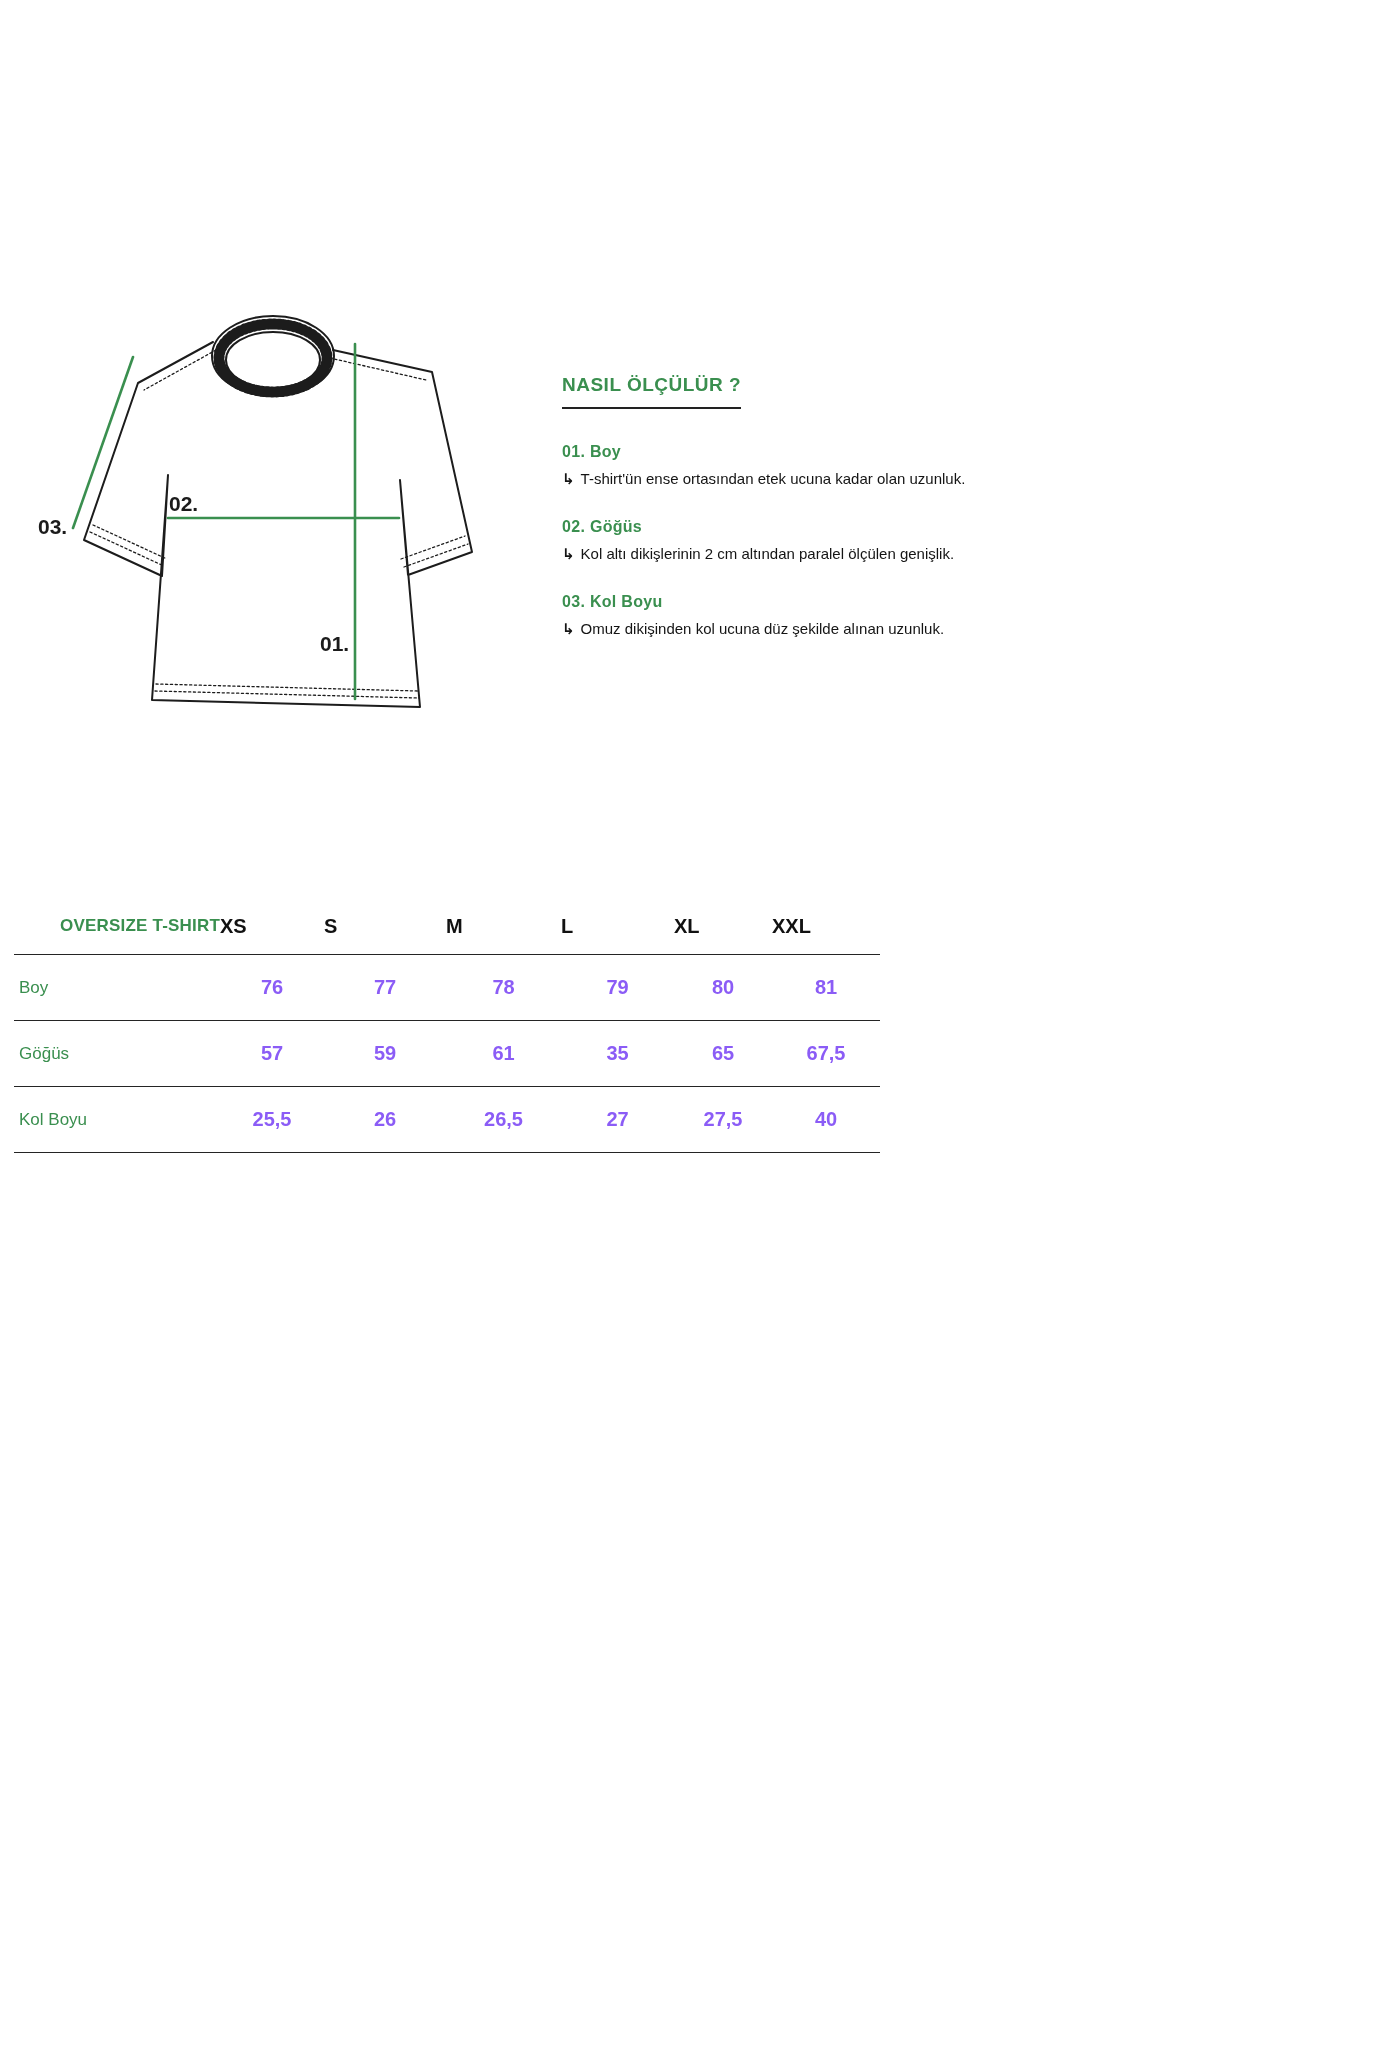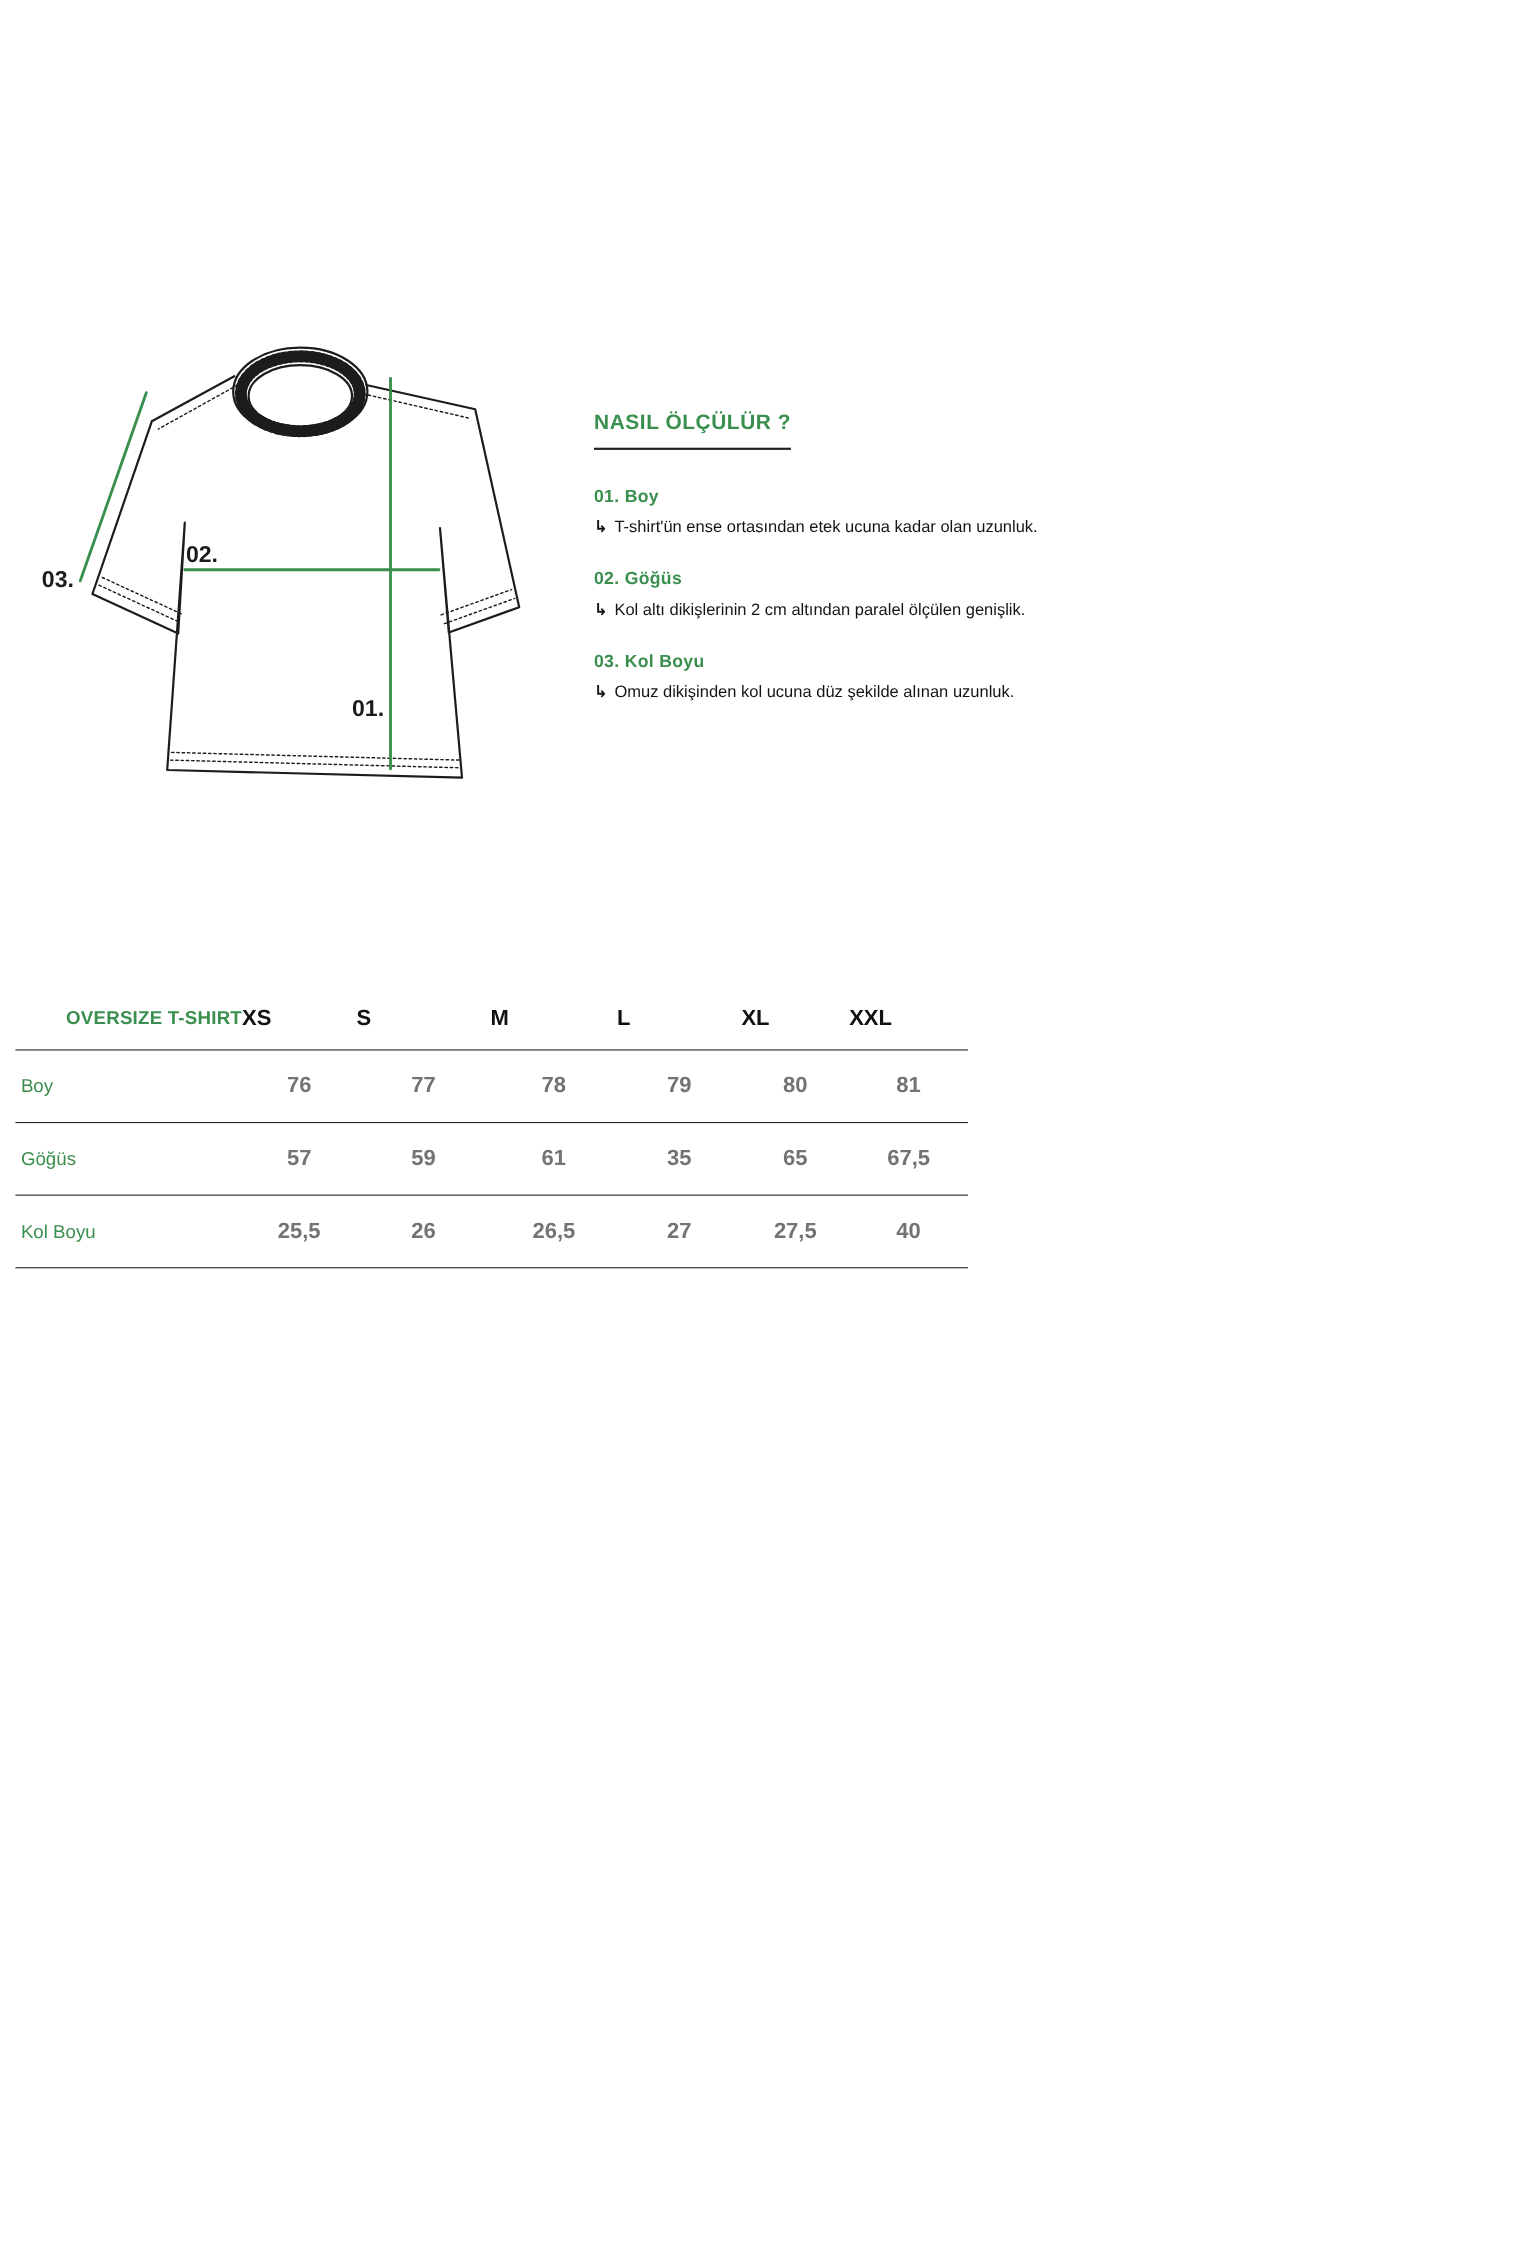--- a/index.html
+++ b/index.html
@@ -5,39 +5,39 @@
   :root { --green:#3a8f4f; --ink:#1a1a1a; --line:#242424; }
   * { margin:0; padding:0; box-sizing:border-box; }
   html,body { width:1400px; height:2047px; background:#ffffff;
               font-family:"Liberation Sans","DejaVu Sans",sans-serif; color:var(--ink); }
   .page { position:relative; width:1400px; height:2047px; overflow:hidden; background:#fff; }
 
   
   .diagram { position:absolute; left:30px; top:310px; width:480px; height:420px; }
 
   
-  .measure-info { position:absolute; left:540px; top:374px; width:540px; }
+  .measure-info { position:absolute; left:562px; top:374px; width:540px; }
   .mi-title { display:inline-block; color:var(--green); font-size:19px; font-weight:700;
               letter-spacing:.5px; padding-bottom:11px; border-bottom:2px solid #222; }
   .mi-item { margin-top:30px; }
   .mi-item.first { margin-top:34px; }
   .mi-heading { color:var(--green); font-size:16px; font-weight:700; letter-spacing:.3px; }
   .mi-desc { margin-top:9px; font-size:15px; color:#141414; display:flex; gap:6px; align-items:baseline; }
   .mi-arrow { font-size:15px; font-weight:700; }
 
   
   .size-table { position:absolute; left:14px; top:898px; width:866px; }
   .t-row { display:grid; grid-template-columns:206px 104px 122px 115px 113px 98px 108px;
            align-items:center; border-bottom:1.5px solid var(--line); }
   .t-row.t-header { height:57px; }
   .t-row.t-data { height:66px; }
   .t-title { color:var(--green); font-size:17px; font-weight:700; padding-left:5px; letter-spacing:.2px;text-align:right; }
   .t-col  { font-size:20px; font-weight:700; text-align:left; color:#111; }
   .t-label{ color:var(--green); font-size:17px; font-weight:400; padding-left:5px; }
-  .t-val  { font-size:20px; font-weight:700; text-align:center; color:#737373; }
+  .t-val  { font-size:20px; font-weight:700; text-align:center; color:#8b5cf6; }
 </style>
 </head>
 <body>
 
 <div class="page">
 
   <svg class="diagram" viewBox="0 0 480 420" aria-hidden="true">
     <g fill="none" stroke="#1c1c1c" stroke-width="2" stroke-linejoin="round" stroke-linecap="round">
       <path d="M183 32 L108 73 L54 230 L132 266 L138 165 L122 390 L390 397 L370 170 L378 265 L442 242 L402 62 L303 40"></path>
       <ellipse cx="243" cy="46" rx="61" ry="40"></ellipse>

